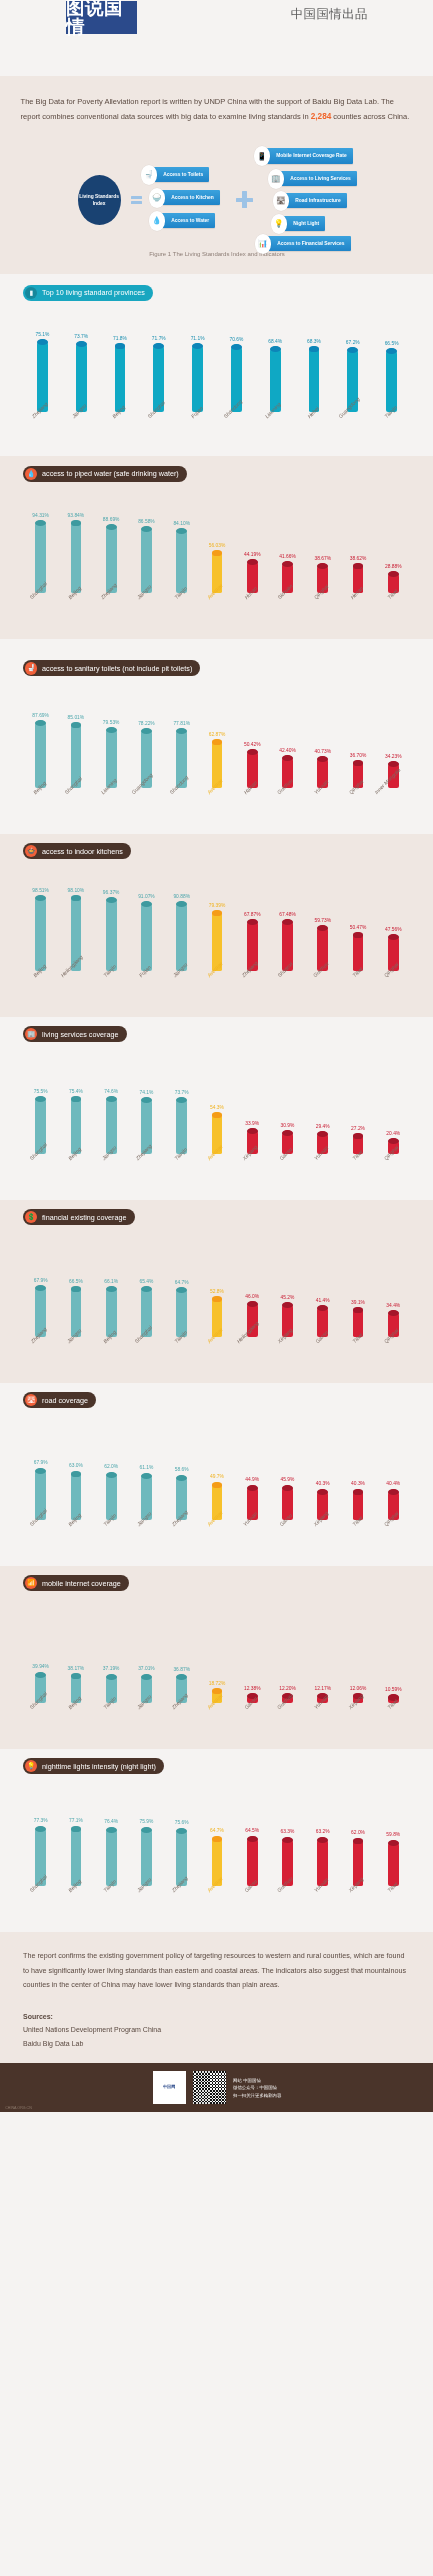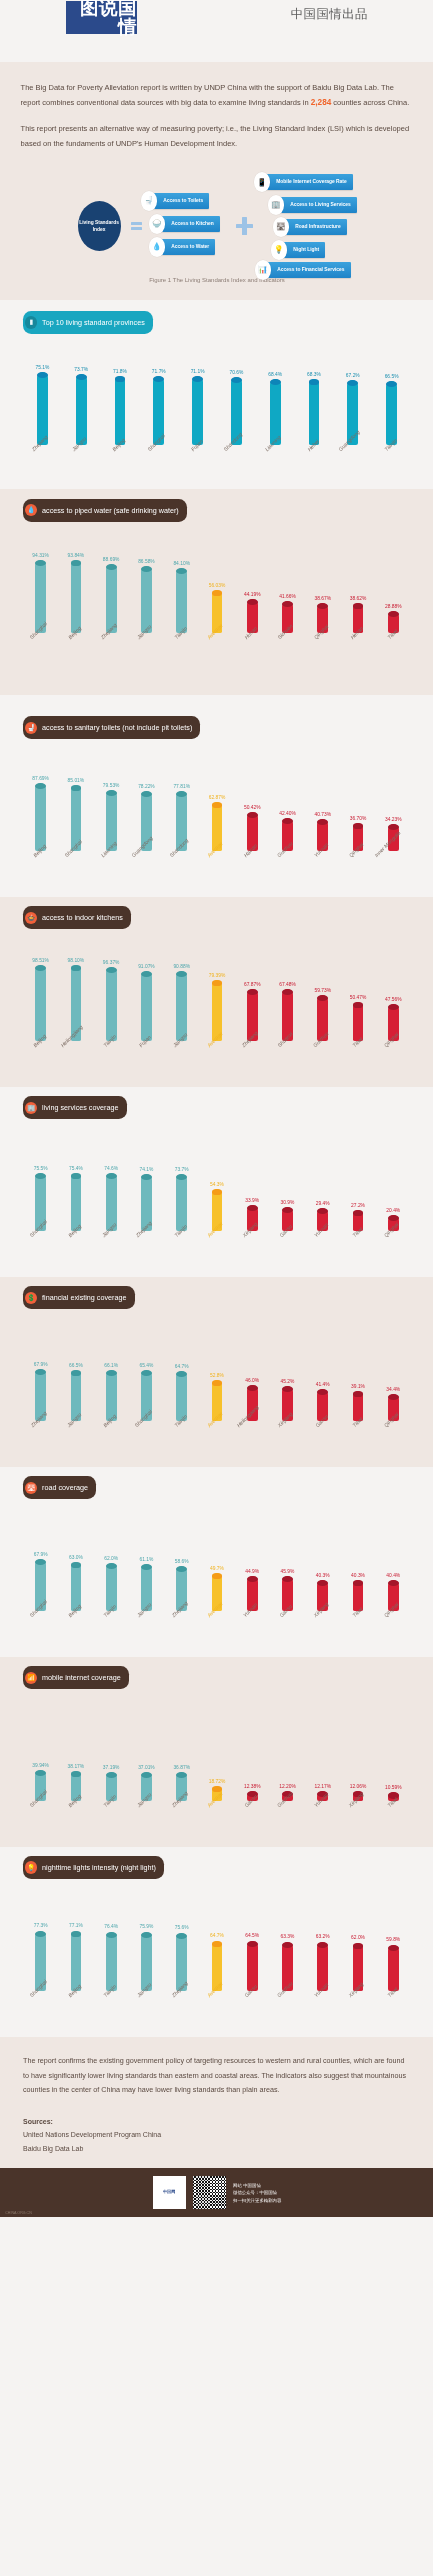--- a/index.html
+++ b/index.html
@@ -8,23 +8,22 @@
     background: #f5f3f2;
     font-family: "Liberation Sans", sans-serif;
     color: #4a3c35;
     -webkit-font-smoothing: antialiased;
   }
   .page { width: 434px; position: relative; }
 
   
   .header {
     background: #f5f3f2;
-    height: 62px;
+    height: 76px;
     position: relative;
-    text-align: right;
   }
   .logo-box {
     position: absolute;
     left: 66px; top: 1px;
     width: 71px; height: 33px;
     background: #2b4a8b;
     color: #ffffff;
     font-family: "DejaVu Sans", sans-serif;
     font-weight: bold;
     font-size: 18.5px;
@@ -134,21 +133,21 @@
   
   .section { position: relative; }
   .section.light { background: #f5f3f2; }
   .section.tint  { background: #efe7e2; }
 
   .chart-block { position: relative; padding: 0 0 5.2px 0; }
 
   .pill {
     display: inline-flex;
     align-items: center;
-    height: 23px;
+    height: 16px;
     border-radius: 8.2px;
     padding: 0 8.2px 0 2.1px;
     margin-left: 23px;
     color: #ffffff;
     font-size: 7.2px;
     position: relative;
     z-index: 5;
   }
   .pill.teal { background: #19a6c0; }
   .pill.brown { background: #4a342a; }
@@ -303,21 +302,20 @@
   <div class="header">
     <div class="logo-box">图说国情</div>
     <div class="brand-right">中国国情出品</div>
     <div class="main-title">Living standard index to measure China's poverty</div>
   </div>
 
   <div class="intro-band">
     <p class="intro-p">
       <span>The Big Data for Poverty Alleviation report is written by UNDP China with the support of Baidu Big Data Lab. The report combines conventional data sources with big data to examine living standards in </span><span class="hl-orange">2,284</span><span> counties across China.</span>
     </p>
-    <p class="intro-p">This report presents an alternative way of measuring poverty; i.e., the Living Standard Index (LSI) which is developed based on the fundaments of UNDP's Human Development Index.</p>
 
     <div class="diagram">
       <div class="lsi-core">Living Standards Index</div>
       <div class="eq-sign">
           <i></i>
           <i></i>
         </div>
       <div class="plus-sign">
           <i class="h"></i>
           <i class="v"></i>
@@ -442,21 +440,21 @@
             <div class="lab-col">
               <div class="lab">Tianjin</div>
             </div>
           </div>
       </div>
     </div>
   </div>
 
 
   <div id="indicator-charts">
-      <div class="section tint" style="padding-top: 9.3px; padding-bottom: 18px;">
+      <div class="section tint" style="padding-top: 9.3px; padding-bottom: 2px;">
         <div class="chart-block"><div class="pill brown">
             <span class="pill-icon">💧</span>
             <span>access to piped water (safe drinking water)</span>
           </div><div class="plot">
             <div class="bars">
               <div class="bar-col">
                 <div class="bar-val v-teal">94.31%</div>
                 <div class="bar c-teal" style="height: 73px;"></div>
               </div>
               <div class="bar-col">

